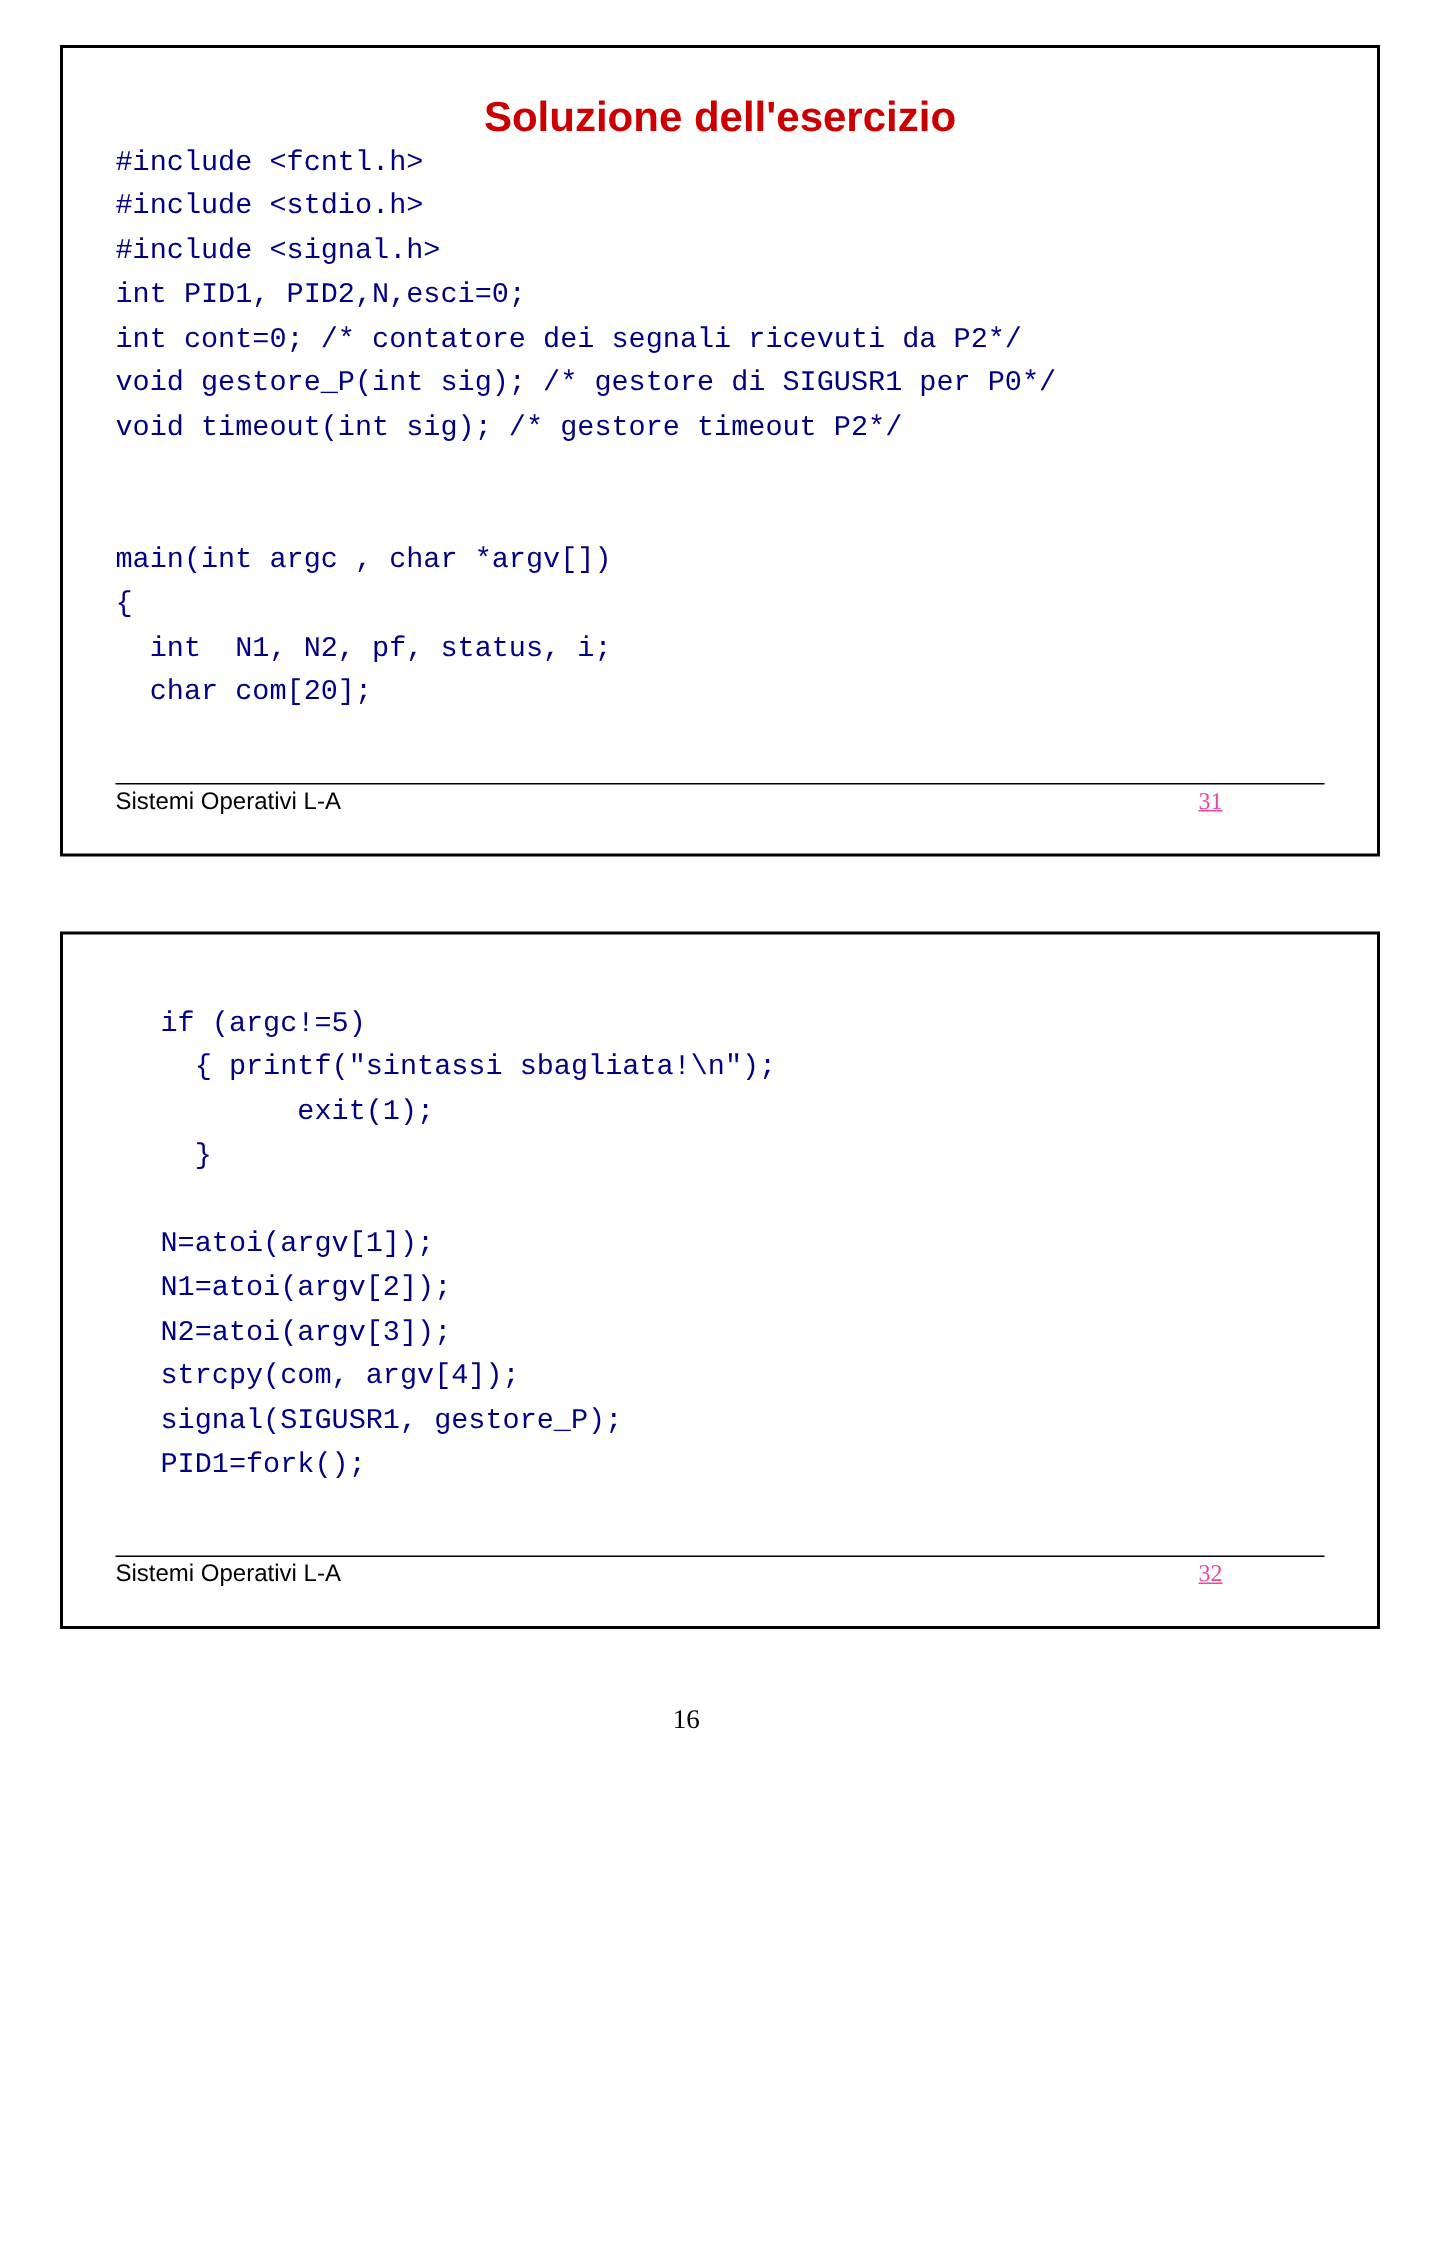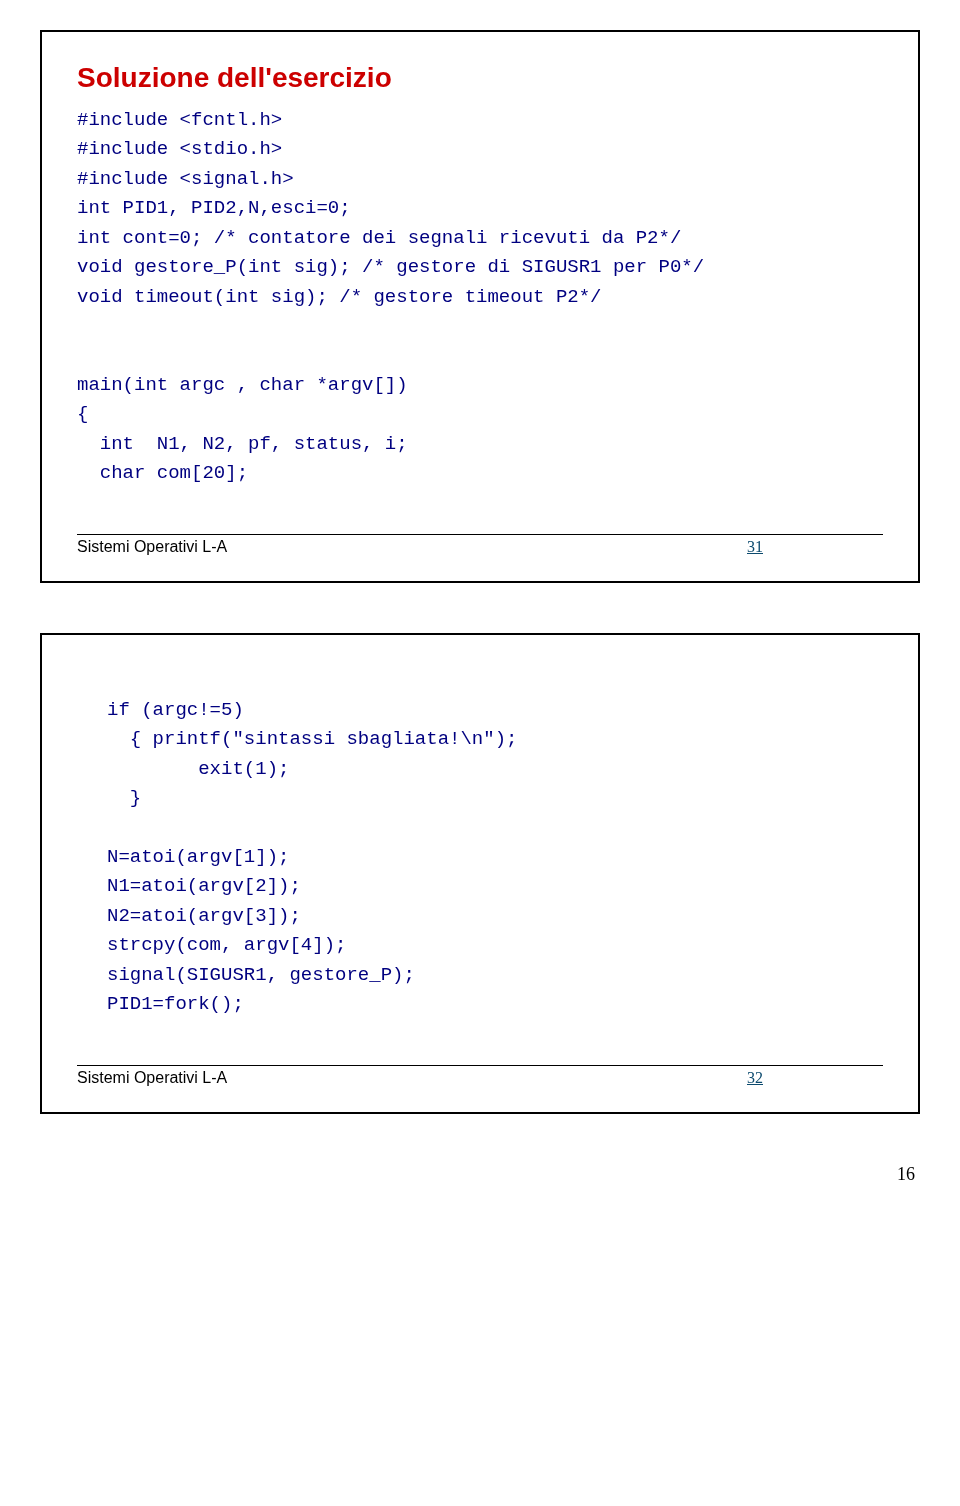--- a/index.html
+++ b/index.html
@@ -15,21 +15,21 @@
     border: 2.5px solid #000;
     padding: 30px 35px 25px 35px;
     box-sizing: border-box;
     position: relative;
   }
   .slide-title {
     font-family: 'Comic Sans MS', cursive, sans-serif;
     color: #cc0000;
     font-weight: bold;
     font-size: 28px;
-    margin-bottom: 12px;
+    text-align: center;
   }
   .code {
     font-family: 'Courier New', Courier, monospace;
     font-weight: normal;
     font-size: 19px;
     color: #000080;
     line-height: 1.55;
     white-space: pre;
     margin: 0;
   }
@@ -44,33 +44,33 @@
     padding-top: 3px;
   }
   .footer-text {
     font-family: Liberation Sans, sans-serif;
     font-size: 16px;
     color: #000;
   }
   .footer-num {
     font-family: 'Times New Roman', Times, serif;
     font-size: 16px;
-    color: #0c4a6e;
-    margin-right: 120px;
+    color: #ec4899;
+    margin-right: 68px;
     text-decoration: underline;
   }
   .pagenum {
-    text-align: right;
+    text-align: center;
     font-family: 'Times New Roman', Times, serif;
     font-size: 18px;
     color: #000;
     margin: 10px 45px 20px 0;
   }
   .slide1 .code { margin-top: 0; }
-  .slide2 { padding-top: 61px; }
+  .slide2 { padding-top: 45px; }
 </style>
 </head>
 <body>
 
 <div class="slide slide1">
   <div class="slide-title">Soluzione dell'esercizio</div>
   <pre class="code">#include &lt;fcntl.h&gt;
 #include &lt;stdio.h&gt;
 #include &lt;signal.h&gt;
 int PID1, PID2,N,esci=0;

